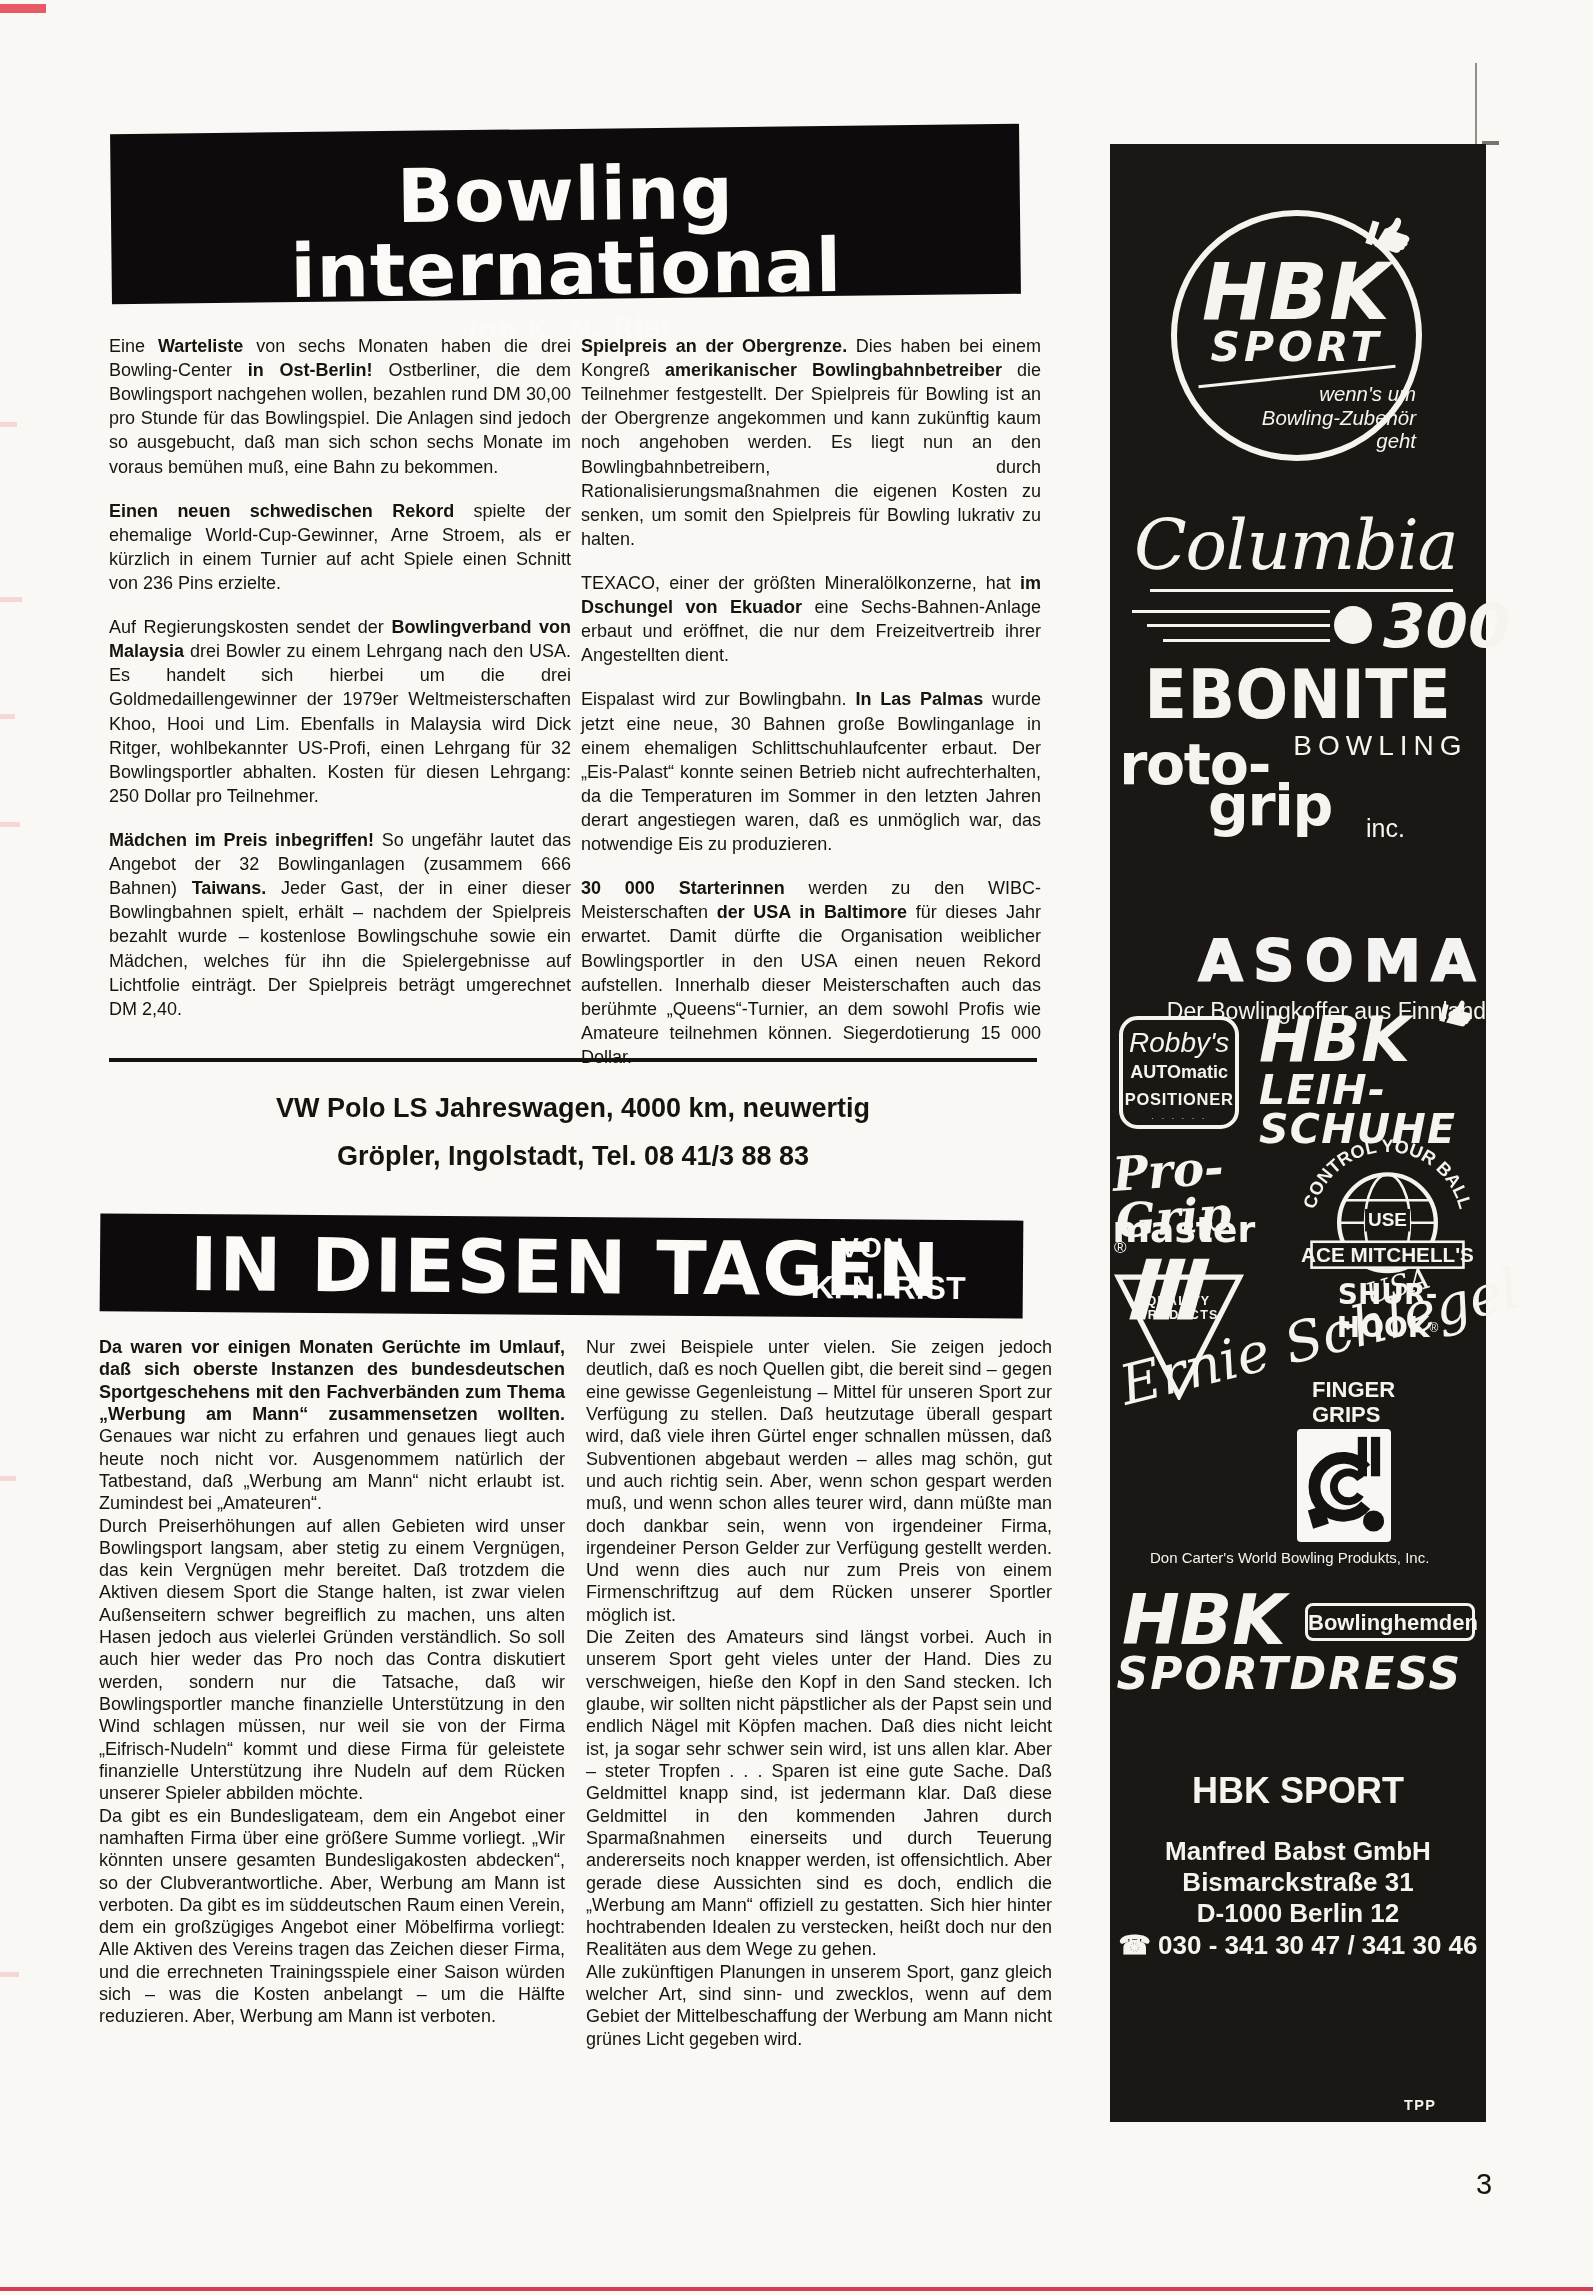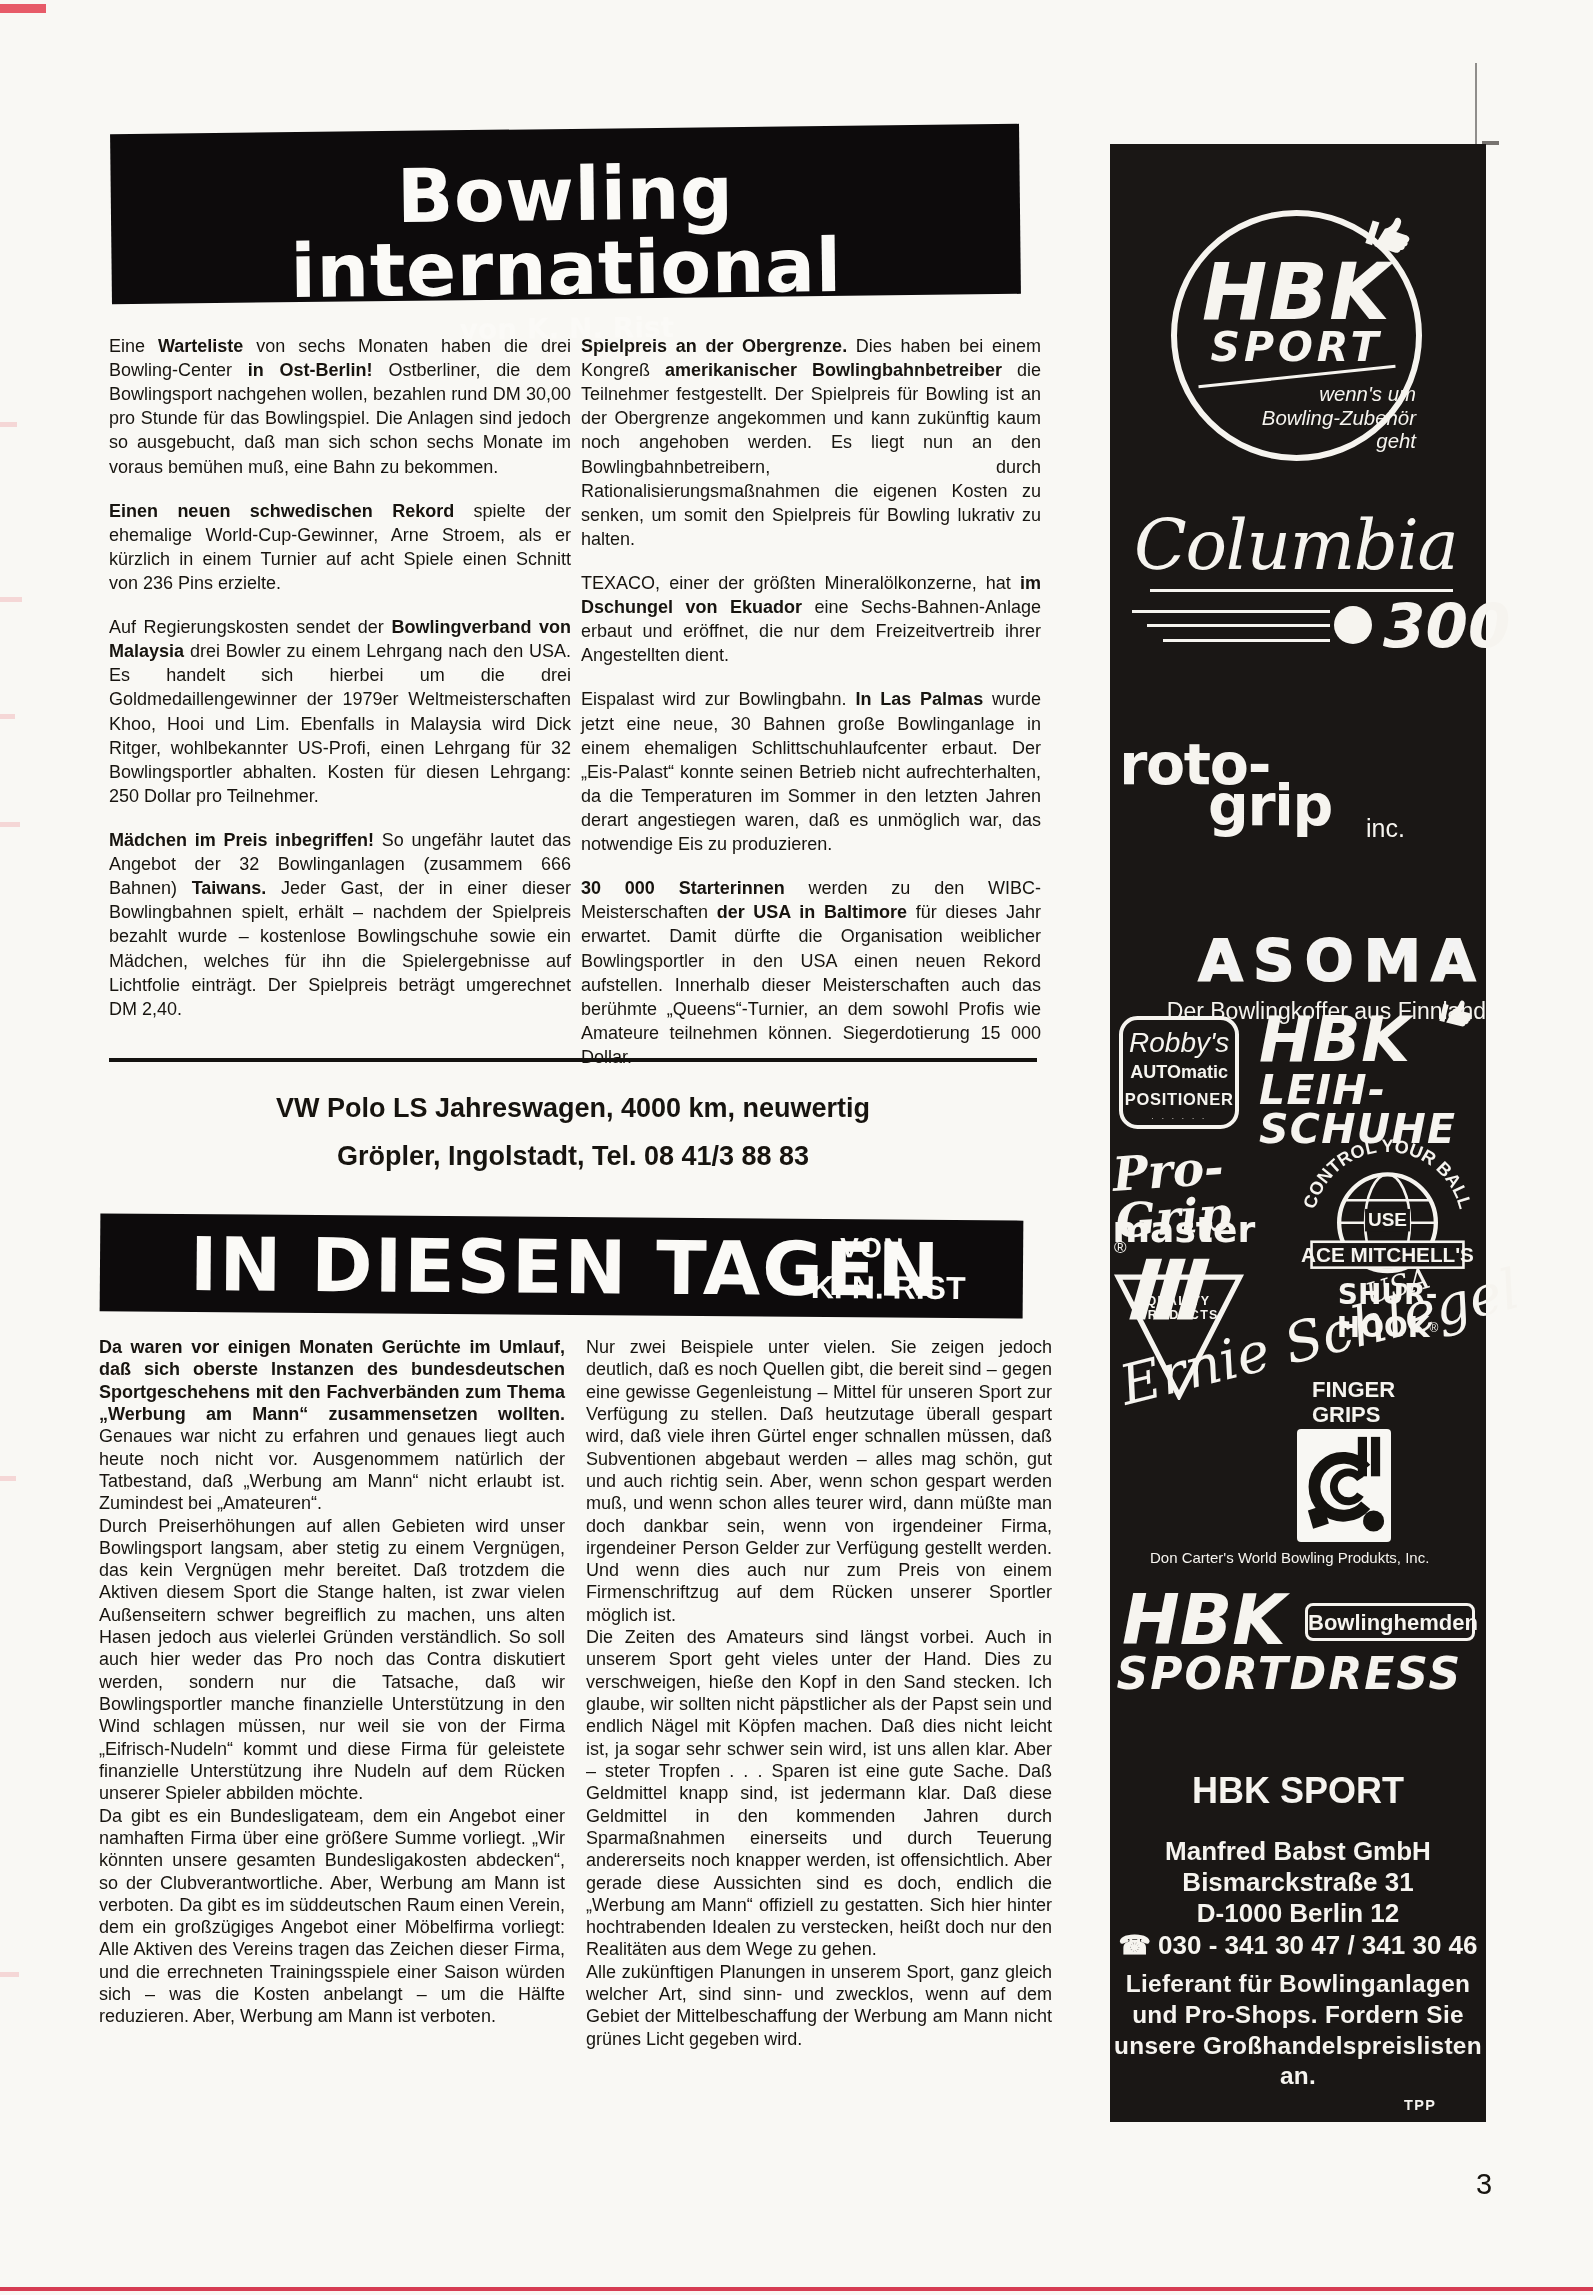--- a/index.html
+++ b/index.html
@@ -228,20 +228,24 @@
       <div class="col-underline"></div>
       <div class="col-lines">
         <i class="col-l1"></i>
           <i class="col-l2"></i>
           <i class="col-l3"></i>
       </div>
       <div class="col-ball"></div>
       <div class="col-300">300</div>
     </div>
 
+    <div class="sb ebonite">
+      <div class="name">EBONITE</div>
+      <div class="sub">BOWLING</div>
+    </div>
 
     <div class="sb rotogrip">
       <div class="rg1">roto-</div>
       <div class="rg2">grip</div>
       <div class="rg3">inc.</div>
     </div>
 
     <div class="sb asoma">
       <div class="name">ASOMA</div>
       <div class="tagline">Der Bowlingkoffer aus Finnland</div>
@@ -326,23 +330,18 @@
     <div class="sb addr">
       <div class="addr-title">HBK SPORT</div>
       <div>
           <div class="aline">Manfred Babst GmbH</div>
           <div class="aline">Bismarckstraße 31</div>
           <div class="aline">D-1000 Berlin 12</div>
           <div class="aline">☎ 030 - 341 30 47 / 341 30 46</div>
         </div>
     </div>
 
-    <div class="sb lieferant">
-        <div class="lline">Lieferant für Bowlinganlagen</div>
-        <div class="lline">und Pro-Shops. Fordern Sie</div>
-        <div class="lline">unsere Großhandelspreislisten an.</div>
-      </div>
 
     <div class="sb tpp">TPP</div>
   </aside>
 
 </div>
 
 
 </body></html>

